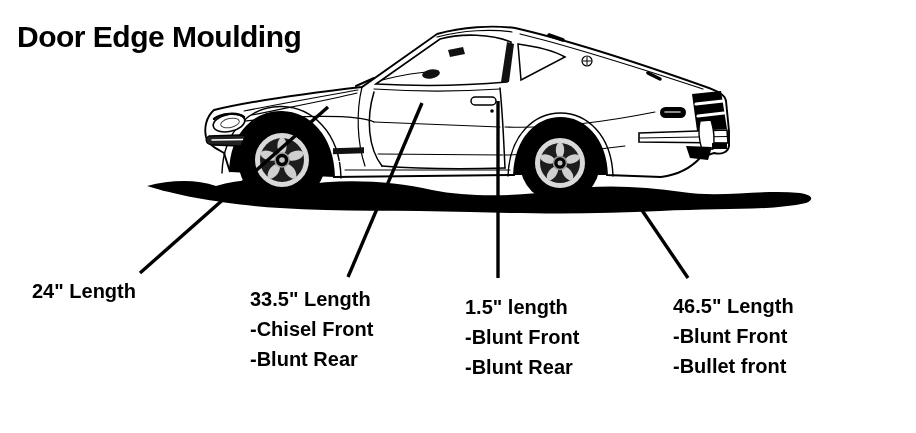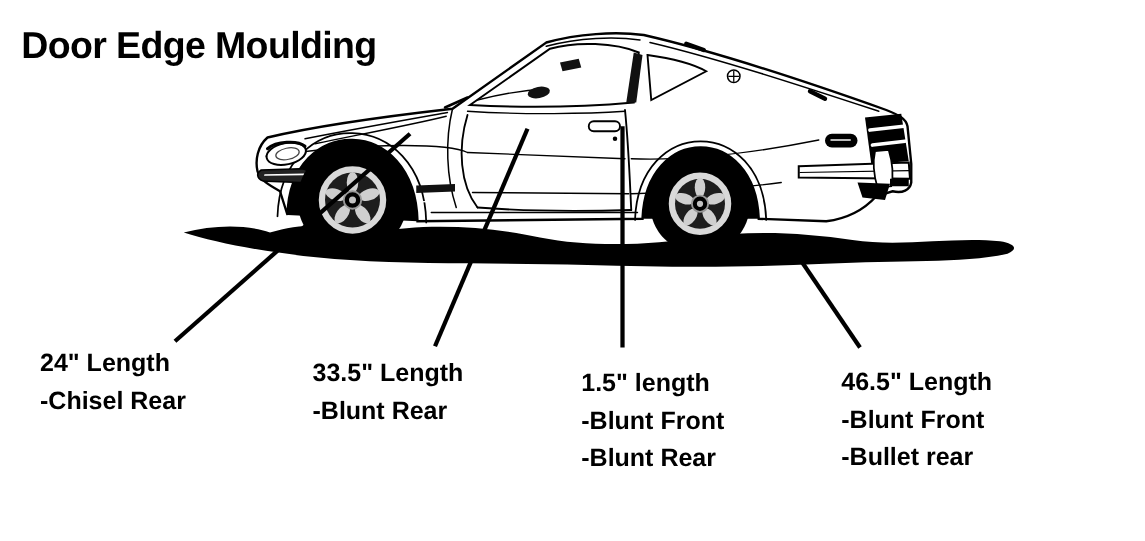--- a/index.html
+++ b/index.html
@@ -179,33 +179,33 @@
     <g stroke="#000" stroke-width="3.4" stroke-linecap="butt">
       <line x1="140" y1="273" x2="328" y2="107"></line>
       <line x1="348" y1="277" x2="422" y2="103"></line>
       <line x1="498" y1="278" x2="498" y2="101"></line>
       <line x1="688" y1="278" x2="633" y2="197"></line>
     </g>
   </svg>
 
   <div class="callout callout-1">
     <div>24" Length</div>
-    <div>-Chisel Rear</div>
   </div>
 
   <div class="callout callout-2">
     <div>33.5" Length</div>
+    <div>-Chisel Front</div>
     <div>-Blunt Rear</div>
   </div>
 
   <div class="callout callout-3">
     <div>1.5" length</div>
     <div>-Blunt Front</div>
     <div>-Blunt Rear</div>
   </div>
 
   <div class="callout callout-4">
     <div>46.5" Length</div>
     <div>-Blunt Front</div>
-    <div>-Bullet rear</div>
+    <div>-Bullet front</div>
   </div>
 
 </div>
 
 </body></html>

